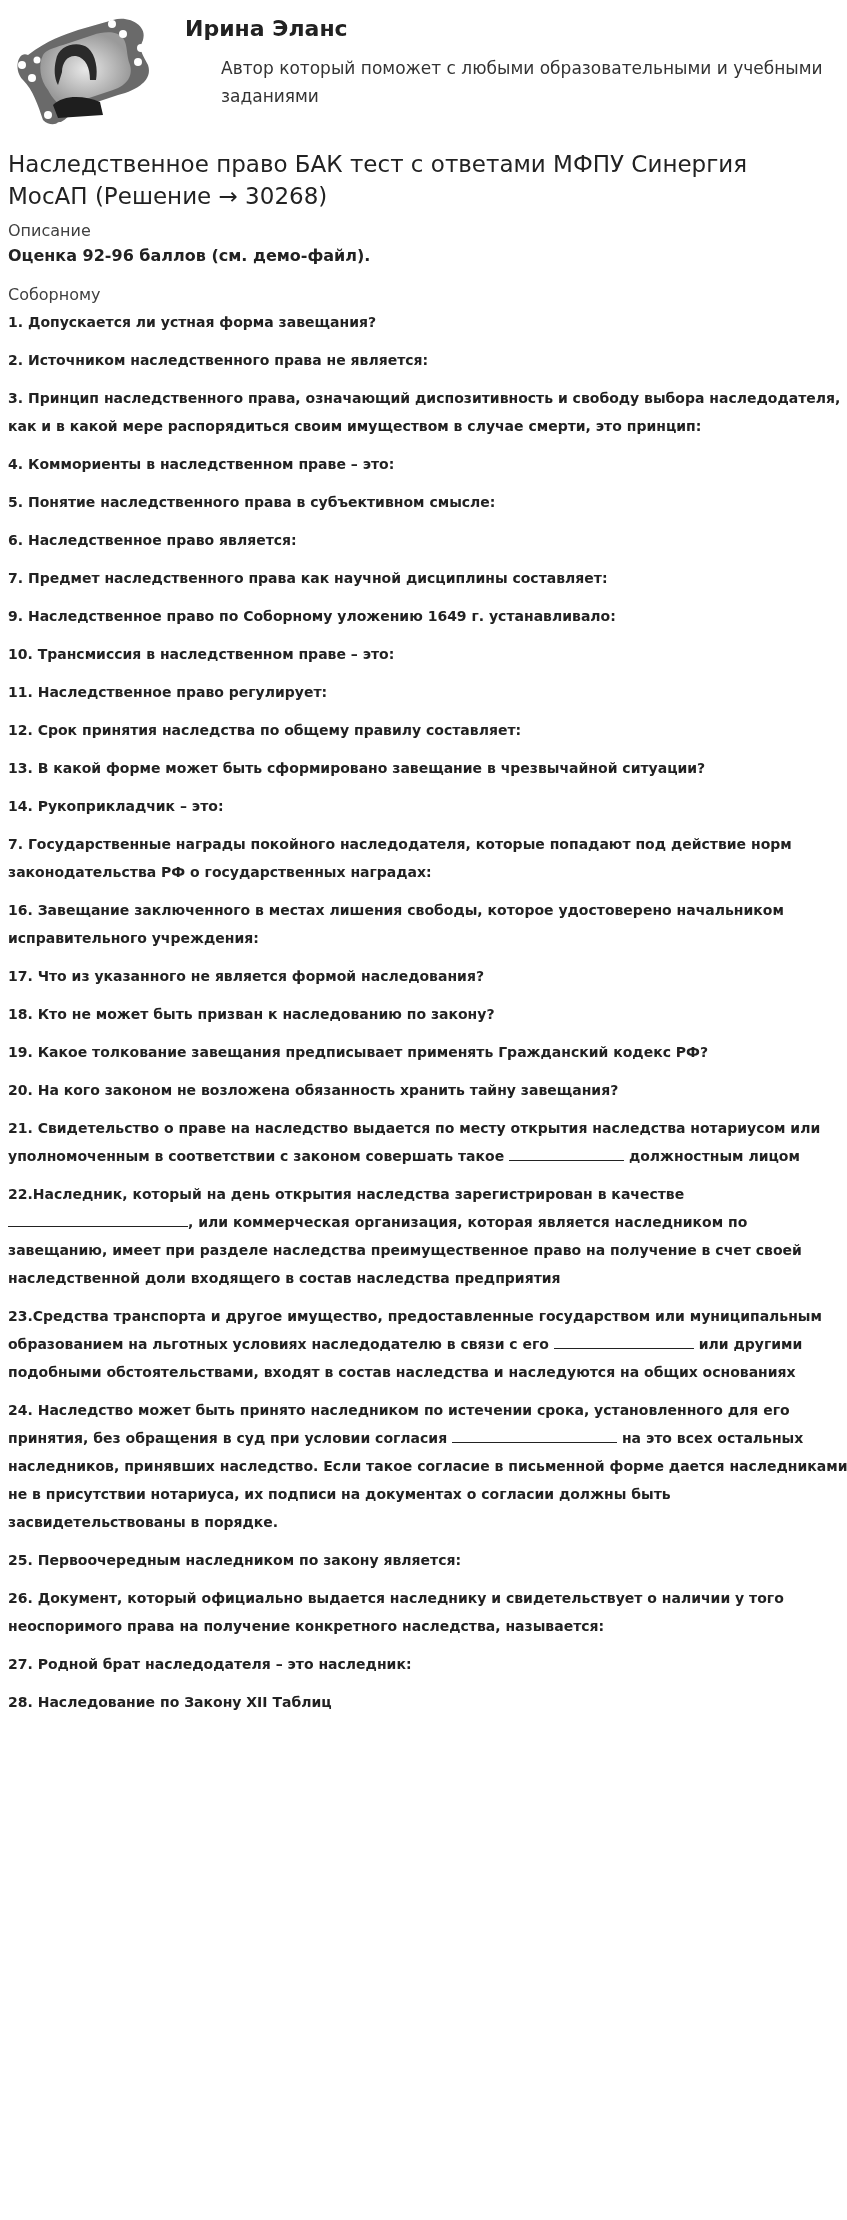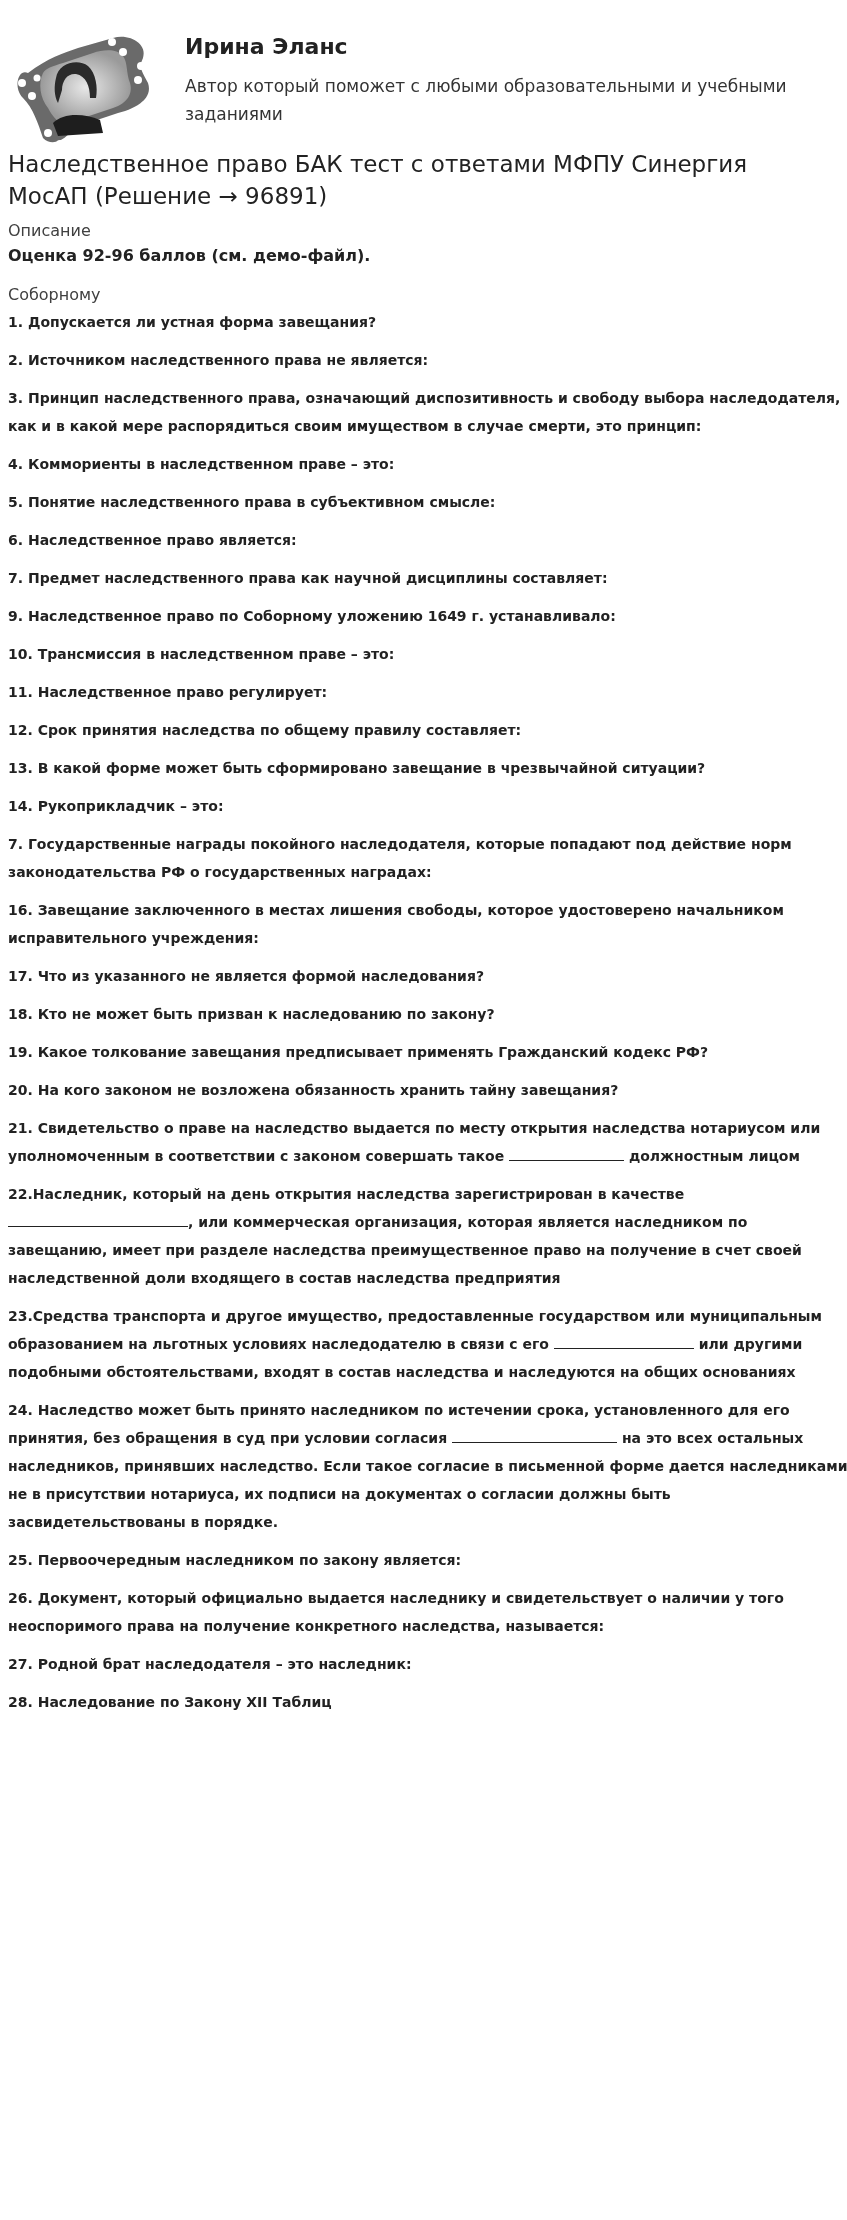--- a/index.html
+++ b/index.html
@@ -7,21 +7,21 @@
       width: 847px;
       background: #ffffff;
       color: #222222;
       font-family: "DejaVu Sans", sans-serif;
     }
     body { padding: 0 8px 20px 8px; }
     .author {
       display: flex;
       align-items: flex-start;
       height: 140px;
-      padding-top: 28px;
+      padding-top: 10px;
     }
     .avatar {
       width: 160px;
       height: 120px;
       flex: 0 0 160px;
       position: relative;
       margin-left: 0;
     }
     .avatar svg { width: 150px; height: 120px; display: block; }
     .author-info { padding-left: 17px; padding-top: 4px; }
@@ -30,20 +30,21 @@
       font-weight: bold;
       color: #222;
       line-height: 30px;
       margin-bottom: 10px;
     }
     .author-desc {
       font-size: 17px;
       line-height: 28px;
       color: #333;
       width: 620px;
+      margin-left: 36px;
     }
     .page-title {
       font-size: 23px;
       font-weight: normal;
       line-height: 32px;
       color: #222;
       margin-top: 8px;
       width: 800px;
     }
     .section-label {
@@ -115,21 +116,21 @@
       <circle cx="127" cy="86" r="4" fill="#fff"></circle>
     </svg>
   </div>
   <div class="author-info">
     <div class="author-name">Ирина Эланс</div>
     <div class="author-desc">Автор который поможет с любыми образовательными и учебными заданиями</div>
   </div>
 </header>
 
 <main>
-  <h1 class="page-title">Наследственное право БАК тест с ответами МФПУ Синергия МосАП (Решение → 96891)</h1>
+  <h1 class="page-title">Наследственное право БАК тест с ответами МФПУ Синергия МосАП (Решение → 30268)</h1>
 
   <div class="section-label">Описание</div>
   <div class="desc-text">Оценка 92-96 баллов (см. демо-файл).</div>
 
   <div class="section-label">Соборному</div>
 
   <div id="questions">
       <p class="question"><span>1. Допускается ли устная форма завещания?</span></p>
       <p class="question"><span>2. Источником наследственного права не является:</span></p>
       <p class="question"><span>3. Принцип наследственного права, означающий диспозитивность и свободу выбора наследодателя, как и в какой мере распорядиться своим имуществом в случае смерти, это принцип:</span></p>

